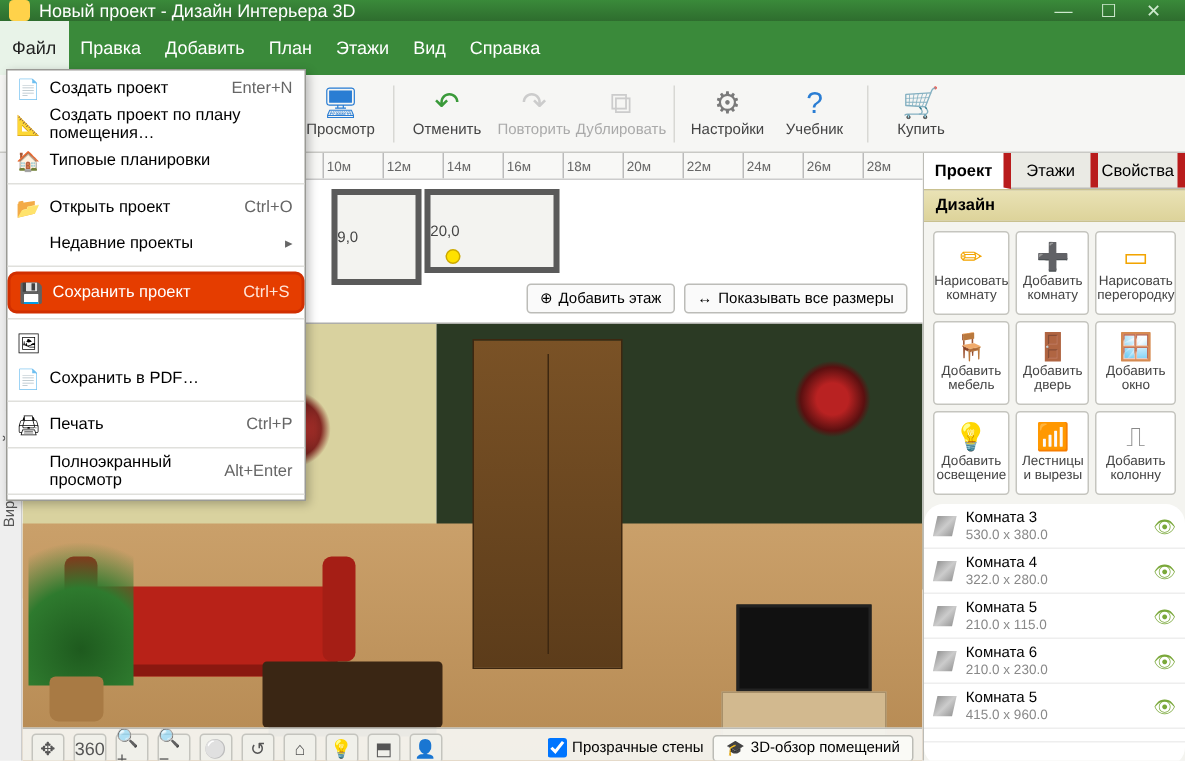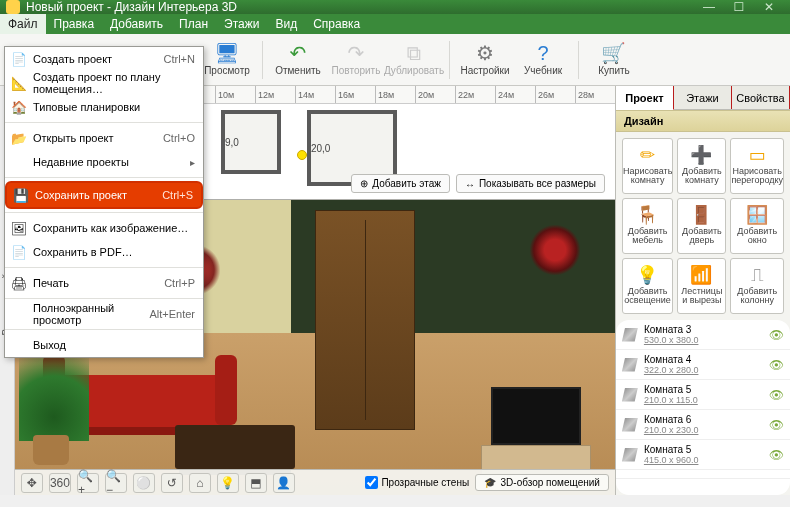--- a/index.html
+++ b/index.html
@@ -5,21 +5,21 @@
 * { box-sizing: border-box; margin: 0; padding: 0; font-family: "Segoe UI", Tahoma, sans-serif; }
 body { width: 790px; height: 507px; overflow: hidden; background: #f0f0f0; }
 
 
 .titlebar { height: 14px; background: linear-gradient(#3a8a3a,#2e6d2e); color: #fff; display: flex; align-items: center; padding: 0 6px; font-size: 12px; }
 .titlebar .app-icon { width: 14px; height: 14px; background: #ffd24a; border-radius: 3px; margin-right: 6px; }
 .titlebar .spacer { flex: 1; }
 .titlebar .win-btn { width: 30px; height: 22px; display: flex; align-items: center; justify-content: center; color: #cde8cd; cursor: pointer; font-size: 12px; }
 
 
-.menubar { height: 20px; background: #3a8a3a; color: #fff; display: flex; align-items: stretch; font-size: 12px; }
+.menubar { height: 36px; background: #3a8a3a; color: #fff; display: flex; align-items: stretch; font-size: 12px; }
 .menubar .menu-item { padding: 2px 8px; display: flex; align-items: center; cursor: pointer; }
 .menubar .menu-item.active { background: #e8f3e8; color: #222; }
 
 
 .toolbar { height: 52px; background: #f6f6f4; border-bottom: 1px solid #c9c9c5; display: flex; align-items: center; padding-left: 200px; gap: 4px; }
 .tool { width: 54px; height: 48px; display: flex; flex-direction: column; align-items: center; justify-content: center; font-size: 10px; color: #444; cursor: pointer; border-radius: 3px; gap: 2px; }
 .tool.disabled { color: #aaa; }
 .tool .ticon { font-size: 20px; line-height: 1; }
 .tool.buy .ticon { color: #f2a400; }
 .tool.settings .ticon { color: #7a7a7a; }
@@ -50,21 +50,21 @@
 .canvas { flex: 1; display: flex; flex-direction: column; background: #fff; position: relative; }
 
 
 .ruler-h { height: 18px; background: #f8f8f6; border-bottom: 1px solid #ccc; display: flex; font-size: 9px; color: #666; padding-left: 200px; overflow: hidden; }
 .ruler-h .tick { width: 40px; border-left: 1px solid #bbb; padding-left: 2px; display: flex; align-items: center; }
 
 
 .plan-area { height: 96px; background: #fff; border-bottom: 1px solid #aeaeaa; position: relative; padding-left: 200px; overflow: hidden; }
 .room-box { position: absolute; border: 4px solid #5a5a5a; background: #f3f3f0; font-size: 10px; color: #444; display: flex; align-items: center; justify-content: flex-start; }
 .room1 { left: 206px; top: 6px; width: 60px; height: 64px; }
-.room2 { left: 268px; top: 6px; width: 90px; height: 76px; margin-left: 24px; }
+.room2 { left: 268px; top: 6px; width: 90px; height: 56px; }
 .yellow-dot { position: absolute; width: 10px; height: 10px; border-radius: 50%; background: #ffe100; border: 1px solid #cca900; left: 282px; top: 46px; }
 .plan-tools { position: absolute; right: 10px; bottom: 6px; display: flex; gap: 6px; }
 .plan-btn { font-size: 10px; background: #fafafa; border: 1px solid #bcbcb8; border-radius: 3px; padding: 3px 8px; cursor: pointer; display: flex; align-items: center; gap: 4px; }
 
 
 .view3d { flex: 1; position: relative; overflow: hidden; }
 .floor { position: absolute; left: 0; right: 0; bottom: 0; height: 55%; background: linear-gradient(#caa06a,#b58952); }
 .wall-l { position: absolute; left: 0; top: 0; width: 46%; height: 62%; background: #d9d29f; }
 .wall-l::before, .wall-l::after { content:""; position:absolute; width: 60px; height: 60px; background: radial-gradient(circle,#b92222 20%,#7a1313 45%,transparent 60%); border-radius: 50%; opacity:.9; }
 .wall-l::before { left: 40px; top: 18px; }
@@ -85,31 +85,31 @@
 
 
 .view-bottom { position:absolute; left:0; right:0; bottom:0; height:26px; background: rgba(244,244,240,.95); border-top:1px solid #bcbcb6; display:flex; align-items:center; gap:6px; padding:0 6px; font-size:10px; }
 .vb-icn { width:22px; height:20px; border:1px solid #c4c4be; border-radius:3px; background:#f0f0ea; display:flex; align-items:center; justify-content:center; font-size:12px; cursor:pointer; color:#555; }
 .vb-chk { display:flex; align-items:center; gap:3px; margin-left:auto; cursor:pointer; }
 .vb-btn { border:1px solid #bcbcb6; background:#fafaf6; border-radius:3px; padding:2px 8px; cursor:pointer; display:flex; align-items:center; gap:4px; }
 
 
 .right { width: 214px; background:#f4f4f0; border-left:1px solid #bcbcb6; display:flex; flex-direction:column; }
 .rtabs { height:24px; display:flex; border-bottom:1px solid #bcbcb6; background:#eaeae4; font-size:11px; }
-.rtab { flex:1; display:flex; align-items:center; justify-content:center; border-right:1px solid #b91c1c; cursor:pointer; }
+.rtab { flex:1; display:flex; align-items:center; justify-content:center; border-right:5px solid #b91c1c; cursor:pointer; }
 .rtab.active { background:#fff; border-bottom:1px solid #fff; margin-bottom:-1px; font-weight:600; }
 .sect-hd { background: linear-gradient(#e9e2b5,#ddd39a); font-size:11px; font-weight:600; padding:4px 8px; border-top:1px solid #c9c190; border-bottom:1px solid #c9c190; }
 .design-grid { display:grid; grid-template-columns: repeat(3,1fr); gap:4px; padding:6px; }
 .dbtn { background:#fff; border:1px solid #c5c5bf; border-radius:3px; height:56px; display:flex; flex-direction:column; align-items:center; justify-content:center; font-size:9px; text-align:center; color:#444; cursor:pointer; gap:2px; line-height:1.05; }
 .dbtn .dicn { font-size:18px; }
 .olist { flex:1; overflow-y:auto; background:#fff; font-size:10px;border-radius:13px; }
 .orow { display:flex; align-items:center; gap:6px; padding:4px 6px; border-bottom:1px solid #eee; cursor:pointer; }
 .orow .cube { width:16px; height:14px; background: linear-gradient(135deg,#888 0%,#ccc 50%,#888 100%); clip-path: polygon(20% 0,100% 0,80% 100%,0 100%); }
 .orow .meta { display:flex; flex-direction:column; }
-.orow .dim  { color:#888; font-size:9px;text-decoration:underline; }
+.orow .dim  { color:#888; font-size:9px; }
 .orow .eye { margin-left:auto; color:#7aa83a; font-size:12px; }
 
 
 .c-blue{color:#2a7dd3}.c-green{color:#3a9a3a}.c-orange{color:#f2a400}.c-grey{color:#888}
 </style>
 </head>
 <body>
 
 <div class="titlebar">
   <div class="app-icon"></div>
@@ -161,21 +161,21 @@
     <div class="tool buy">
       <div class="ticon">🛒</div>
       <span>Купить</span>
     </div>
   </div>
 
 <div class="dropdown" id="dropdown">
     <div class="dd-item">
       <span class="dicon">📄</span>
       <span>Создать проект</span>
-      <span class="short">Ctrl+N</span>
+      <span class="short">Enter+N</span>
     </div>
     <div class="dd-item">
       <span class="dicon">📐</span>
       <span>Создать проект по плану помещения…</span>
     </div>
     <div class="dd-item">
       <span class="dicon">🏠</span>
       <span>Типовые планировки</span>
     </div>
     <div class="dd-sep"></div>
@@ -189,41 +189,37 @@
     </div>
     <div class="dd-sep"></div>
     <div class="dd-item highlight">
       <span class="dicon">💾</span>
       <span>Сохранить проект</span>
       <span class="short">Ctrl+S</span>
     </div>
     <div class="dd-sep"></div>
     <div class="dd-item">
       <span class="dicon">🖼</span>
-      <span>Сохранить как изображение…</span>
     </div>
     <div class="dd-item">
       <span class="dicon">📄</span>
       <span>Сохранить в  PDF…</span>
     </div>
     <div class="dd-sep"></div>
     <div class="dd-item">
       <span class="dicon">🖨</span>
       <span>Печать</span>
       <span class="short">Ctrl+P</span>
     </div>
     <div class="dd-sep"></div>
     <div class="dd-item">
       <span>Полноэкранный просмотр</span>
       <span class="short">Alt+Enter</span>
     </div>
     <div class="dd-sep"></div>
-    <div class="dd-item">
-      <span>Выход</span>
-    </div>
   </div>
 
 <div class="main">
   <div class="vert-label">
     <span>Виртуальный визит</span>
   </div>
 
   <div class="canvas">
     <div class="ruler-h" id="ruler">
         <div class="tick">10м</div>

